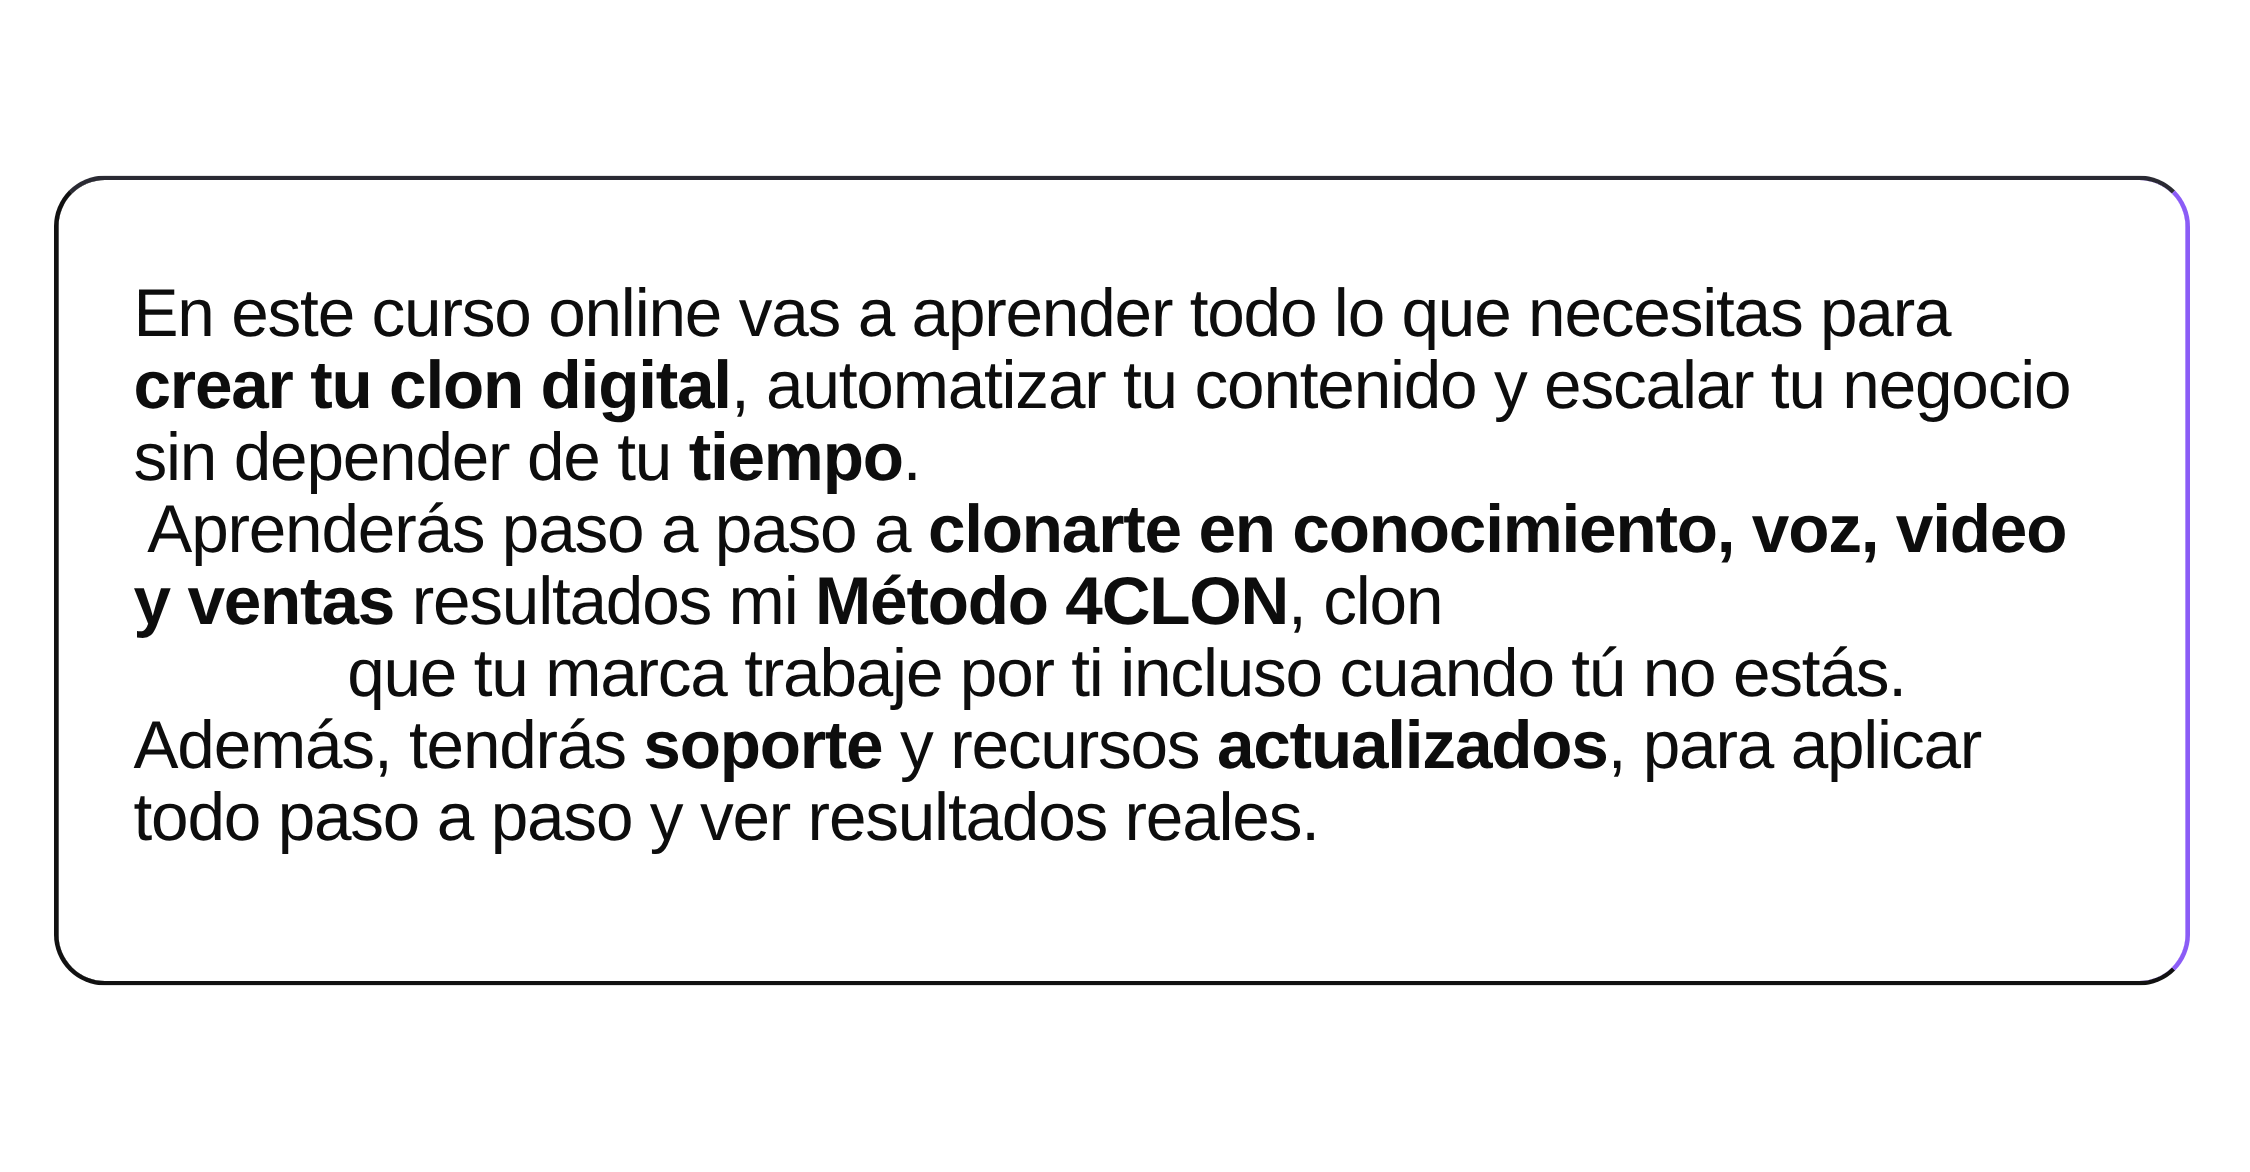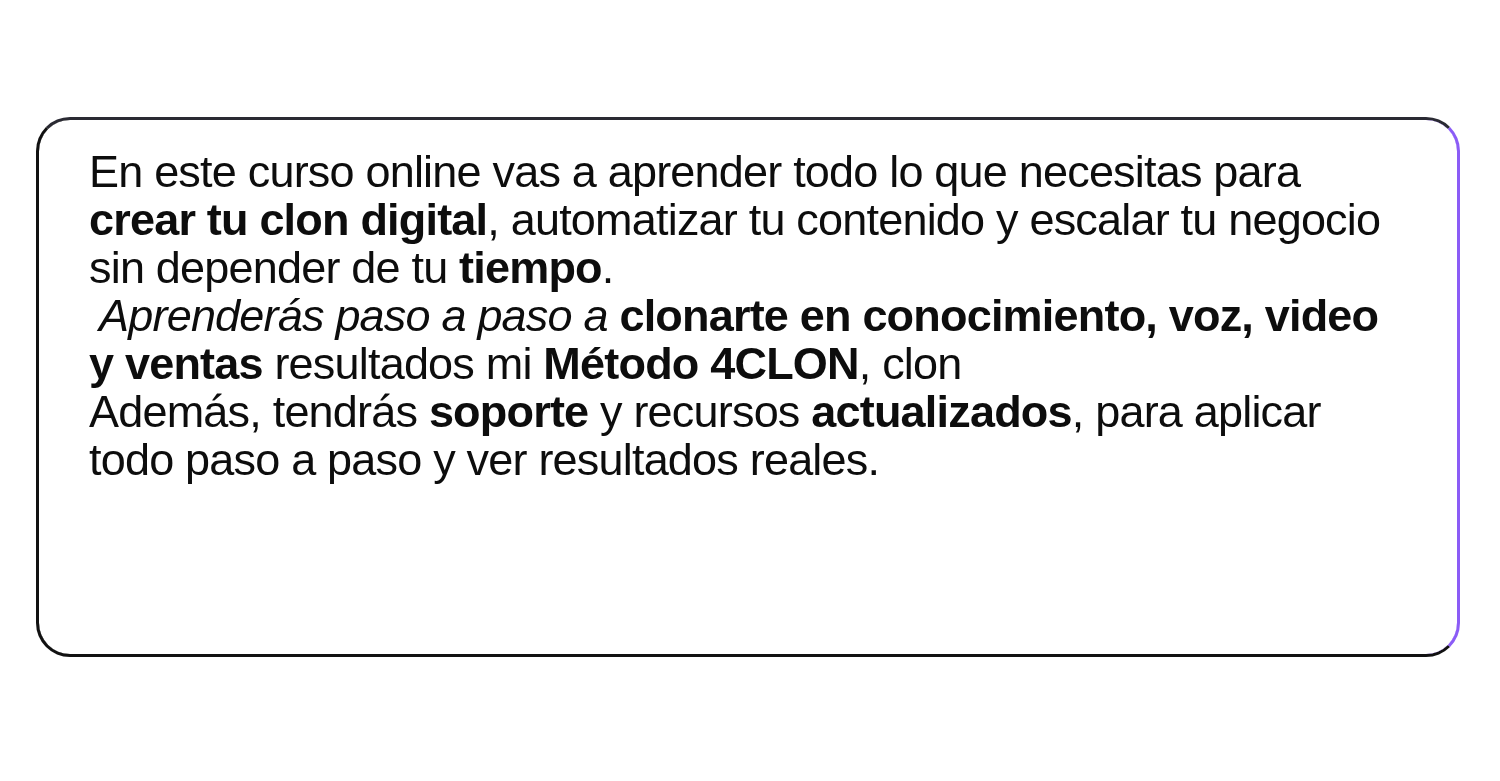--- a/index.html
+++ b/index.html
@@ -52,20 +52,21 @@
     -webkit-mask-composite: xor;
     mask: linear-gradient(#000 0 0) content-box, linear-gradient(#000 0 0);
     mask-composite: exclude;
     pointer-events: none;
   }
   .card-inner {
     position: relative;
     padding: 28px 44px 12px 50px;
     height: 100%;
     box-sizing: border-box;
+    margin-top: 37px;
   }
   p.para {
     margin: 0;
     color: #0d0d0d;
     font-size: 45px;
     line-height: 48px;
     letter-spacing: -0.8px;
     font-weight: 400;
   }
   p.para b {
@@ -81,37 +82,36 @@
   .p2 .line3 {
     display: block;
     text-align: center;
   }
   .p3 {
     margin-top: 44px;
     text-align: left;
   }
   .spacer-lead {
     white-space: pre;
-    font-style: italic;
   }
 </style>
 </head>
 <body>
 
 <div class="stage">
 
   <div class="card">
     <div class="card-inner">
 
       <p class="para p1">
         <span>En este curso online vas a aprender todo lo que necesitas para </span><b>crear tu clon digital</b><span>, automatizar tu contenido y escalar tu negocio sin depender de tu </span><b>tiempo</b><span>.</span>
       </p>
 
       <p class="para p2">
-        <span class="spacer-lead"> Aprenderás paso a paso a </span><b>clonarte en conocimiento, voz, video y ventas</b><span> resultados mi </span><b>Método 4CLON</b><span>, clon </span>
+        <span class="spacer-lead"> Aprenderás paso a paso a </span><b>clonarte en conocimiento, voz, video y ventas</b><span> resultados mi </span><b>Método 4CLON</b><span>, clon </span><span class="line3">que tu marca trabaje por ti incluso cuando tú no estás.</span>
       </p>
 
       <p class="para p3">
         <span>Además, tendrás </span><b>soporte</b><span> y recursos </span><b>actualizados</b><span>, para aplicar todo paso a paso y ver resultados reales.</span>
       </p>
 
     </div>
   </div>
 
 </div>

